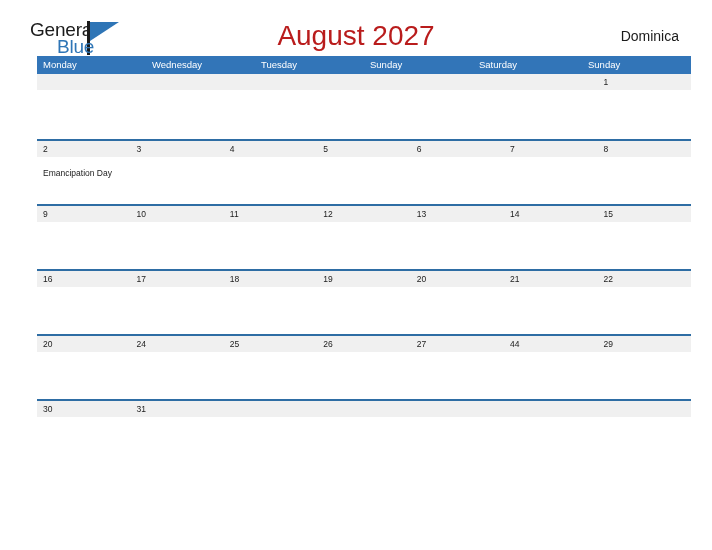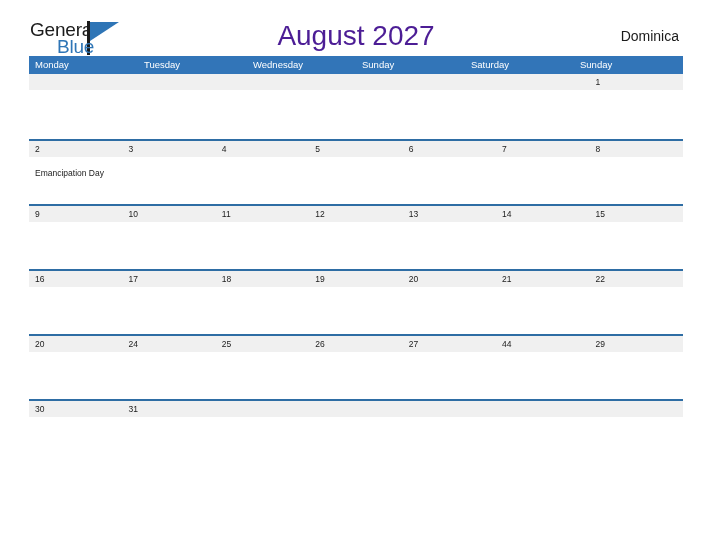--- a/index.html
+++ b/index.html
@@ -73,38 +73,38 @@
     border-bottom: 19px solid transparent;
   }
 
   .title {
     position: absolute;
     left: 0;
     right: 0;
     top: 20px;
     text-align: center;
     font-size: 28px;
-    color: #4c1d95;
+    color: #b91c1c;
     font-family: "Liberation Sans", sans-serif;
     font-weight: normal;
     letter-spacing: 0px;
   }
 
   .country {
     position: absolute;
     right: 4px;
     top: 28px;
     font-size: 14px;
     color: #1b1b1b;
     font-family: "Liberation Sans", sans-serif;
   }
 
   
   .calendar {
-    margin: 0 29px;
+    margin: 0 37px;
     width: 654px;
   }
 
   .weekday-header {
     display: flex;
     background: #3275b8;
     height: 18px;
     align-items: center;
   }
   .weekday-cell {
@@ -182,22 +182,22 @@
     <div class="title">August 2027</div>
 
     <div class="country">Dominica</div>
 
   </div>
 
   <div class="calendar">
 
     <div class="weekday-header">
       <div class="weekday-cell">Monday</div>
+      <div class="weekday-cell">Wednesday</div>
       <div class="weekday-cell">Tuesday</div>
-      <div class="weekday-cell">Wednesday</div>
       <div class="weekday-cell">Sunday</div>
       <div class="weekday-cell">Saturday</div>
       <div class="weekday-cell">Sunday</div>
     </div>
 
     <div id="weeks-container">
         <div class="week-row">
           <div class="week-cells">
             <div class="day-cell">
               <div class="day-band">

